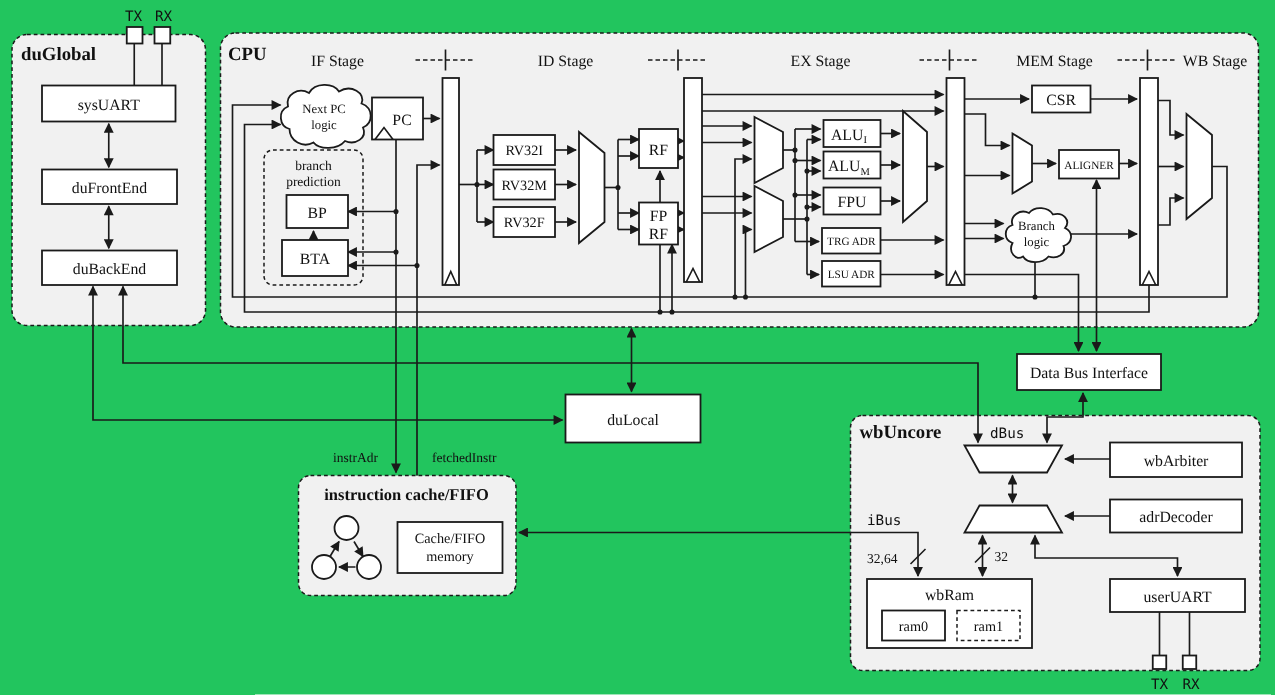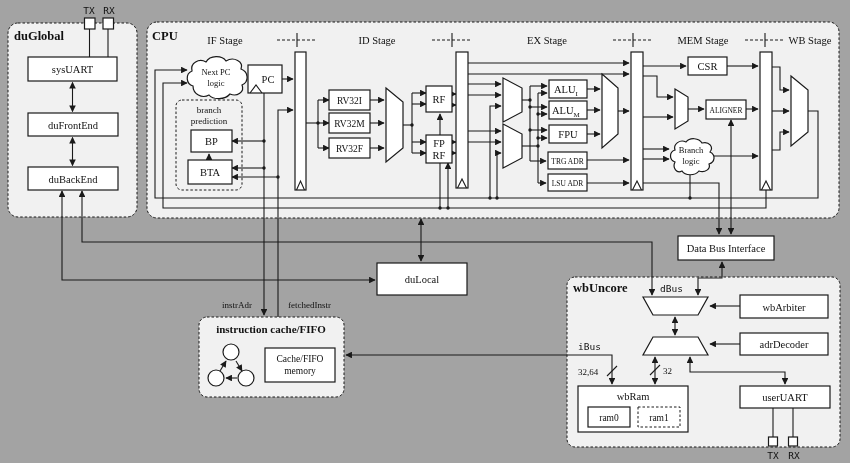--- a/index.html
+++ b/index.html
@@ -1,16 +1,16 @@
 <!DOCTYPE html>
 <html><head>
 <meta charset="utf-8">
 <style>
   html,body{margin:0;padding:0;background:#fff;}
-  .stage{width:850px;height:463px;position:relative;background:#a3a3a3;overflow:hidden;}
+  .stage{width:850px;height:463px;position:relative;background:#22c55e;overflow:hidden;}
   svg text{font-family:"Liberation Serif", serif;fill:#111;}
   .box{fill:#ffffff;stroke:#1a1a1a;stroke-width:1.2;}
   .container{fill:#f1f1f1;stroke:#1a1a1a;stroke-width:1;stroke-dasharray:2.5 2;}
   .subbox{fill:none;stroke:#1a1a1a;stroke-width:1;stroke-dasharray:2.5 2;}
   .wire{fill:none;stroke:#1a1a1a;stroke-width:1.1;}
   .dash{stroke-dasharray:3 2;}
   .dot{fill:#1a1a1a;stroke:none;}
   .t12b{font-size:12.5px;font-weight:bold;}
   .t11b{font-size:11px;font-weight:bold;}
   .t10{font-size:10.5px;}

